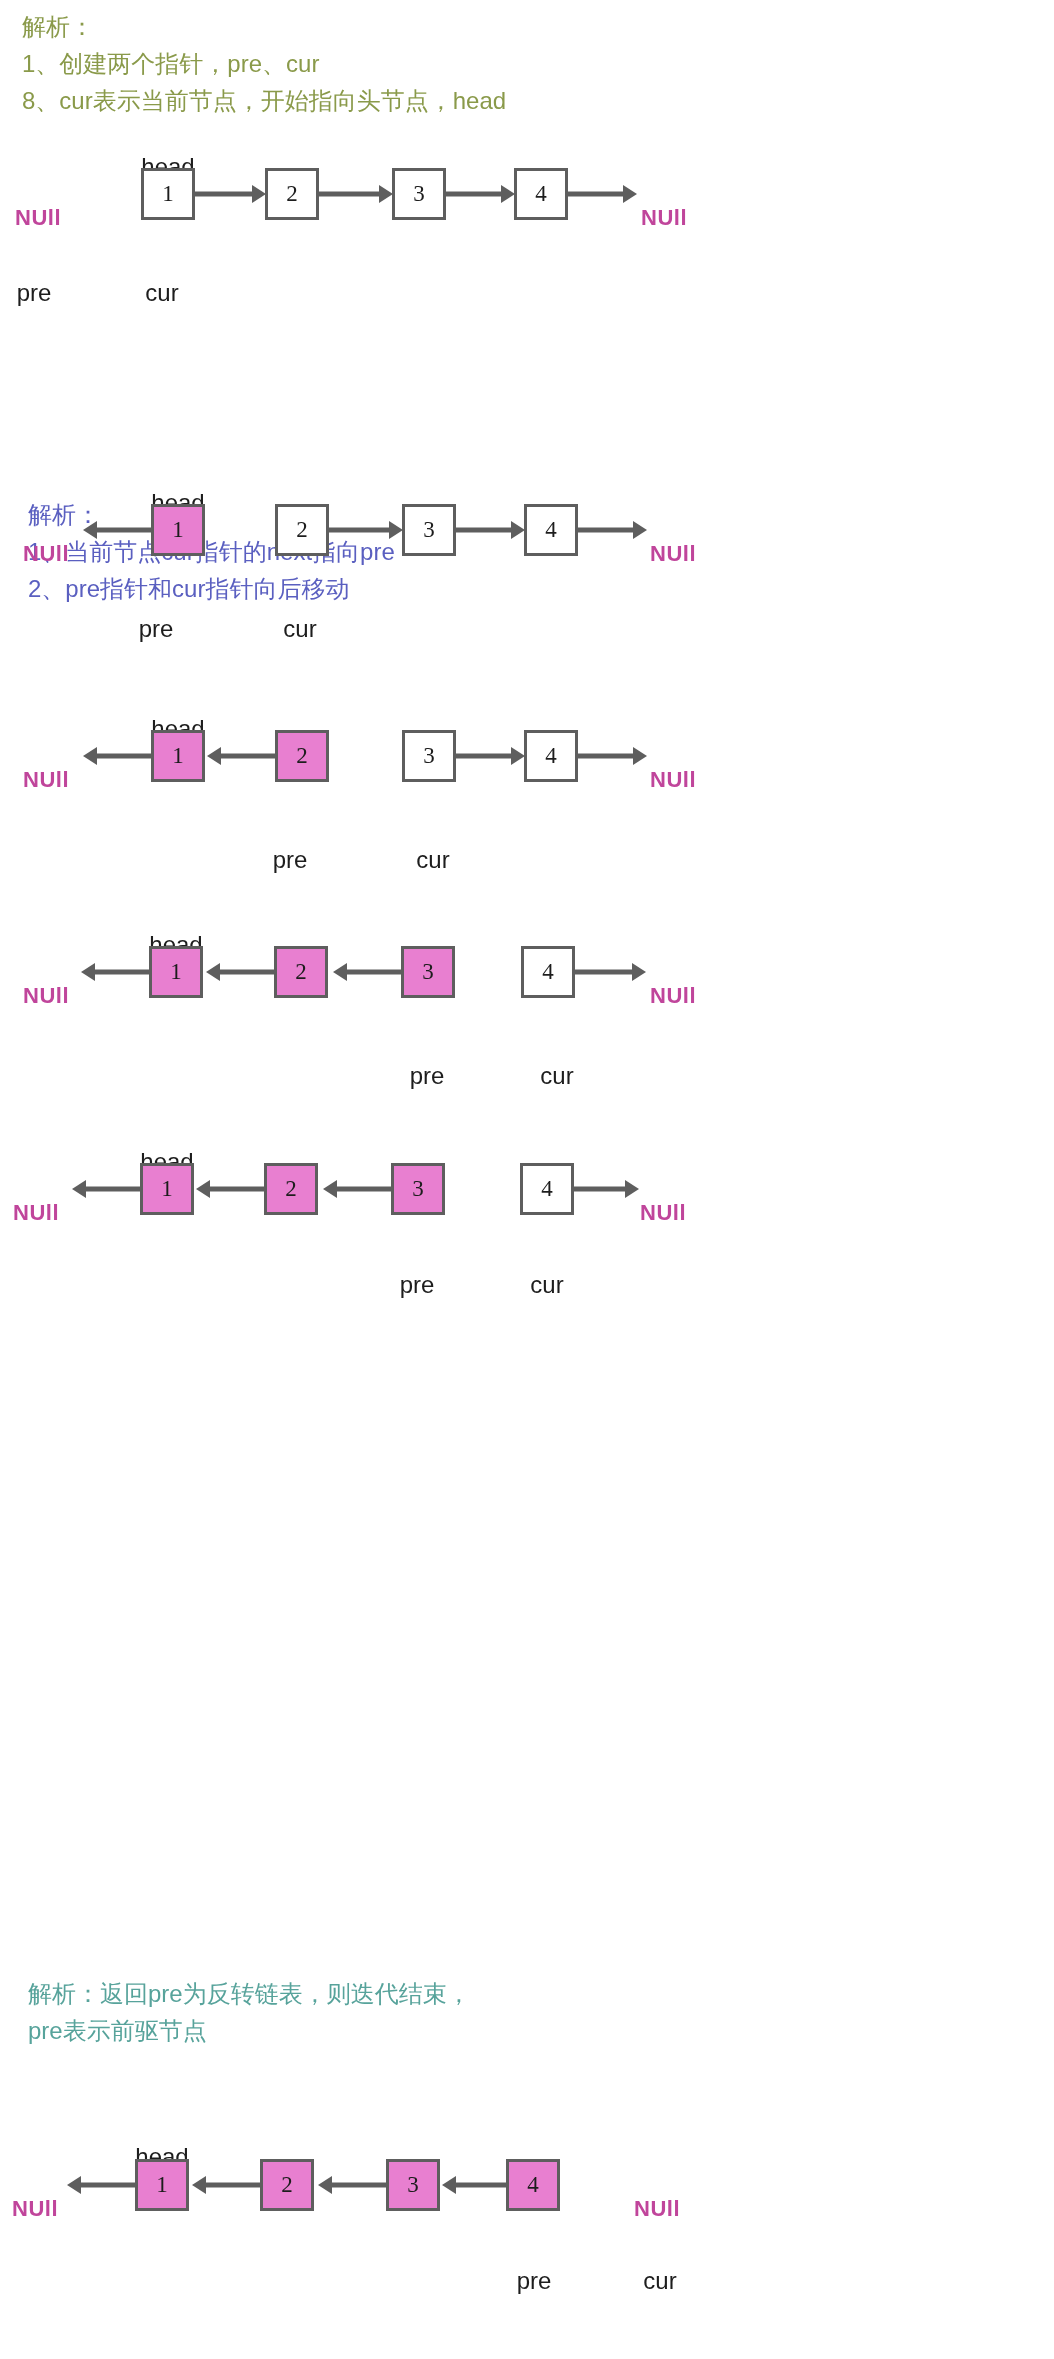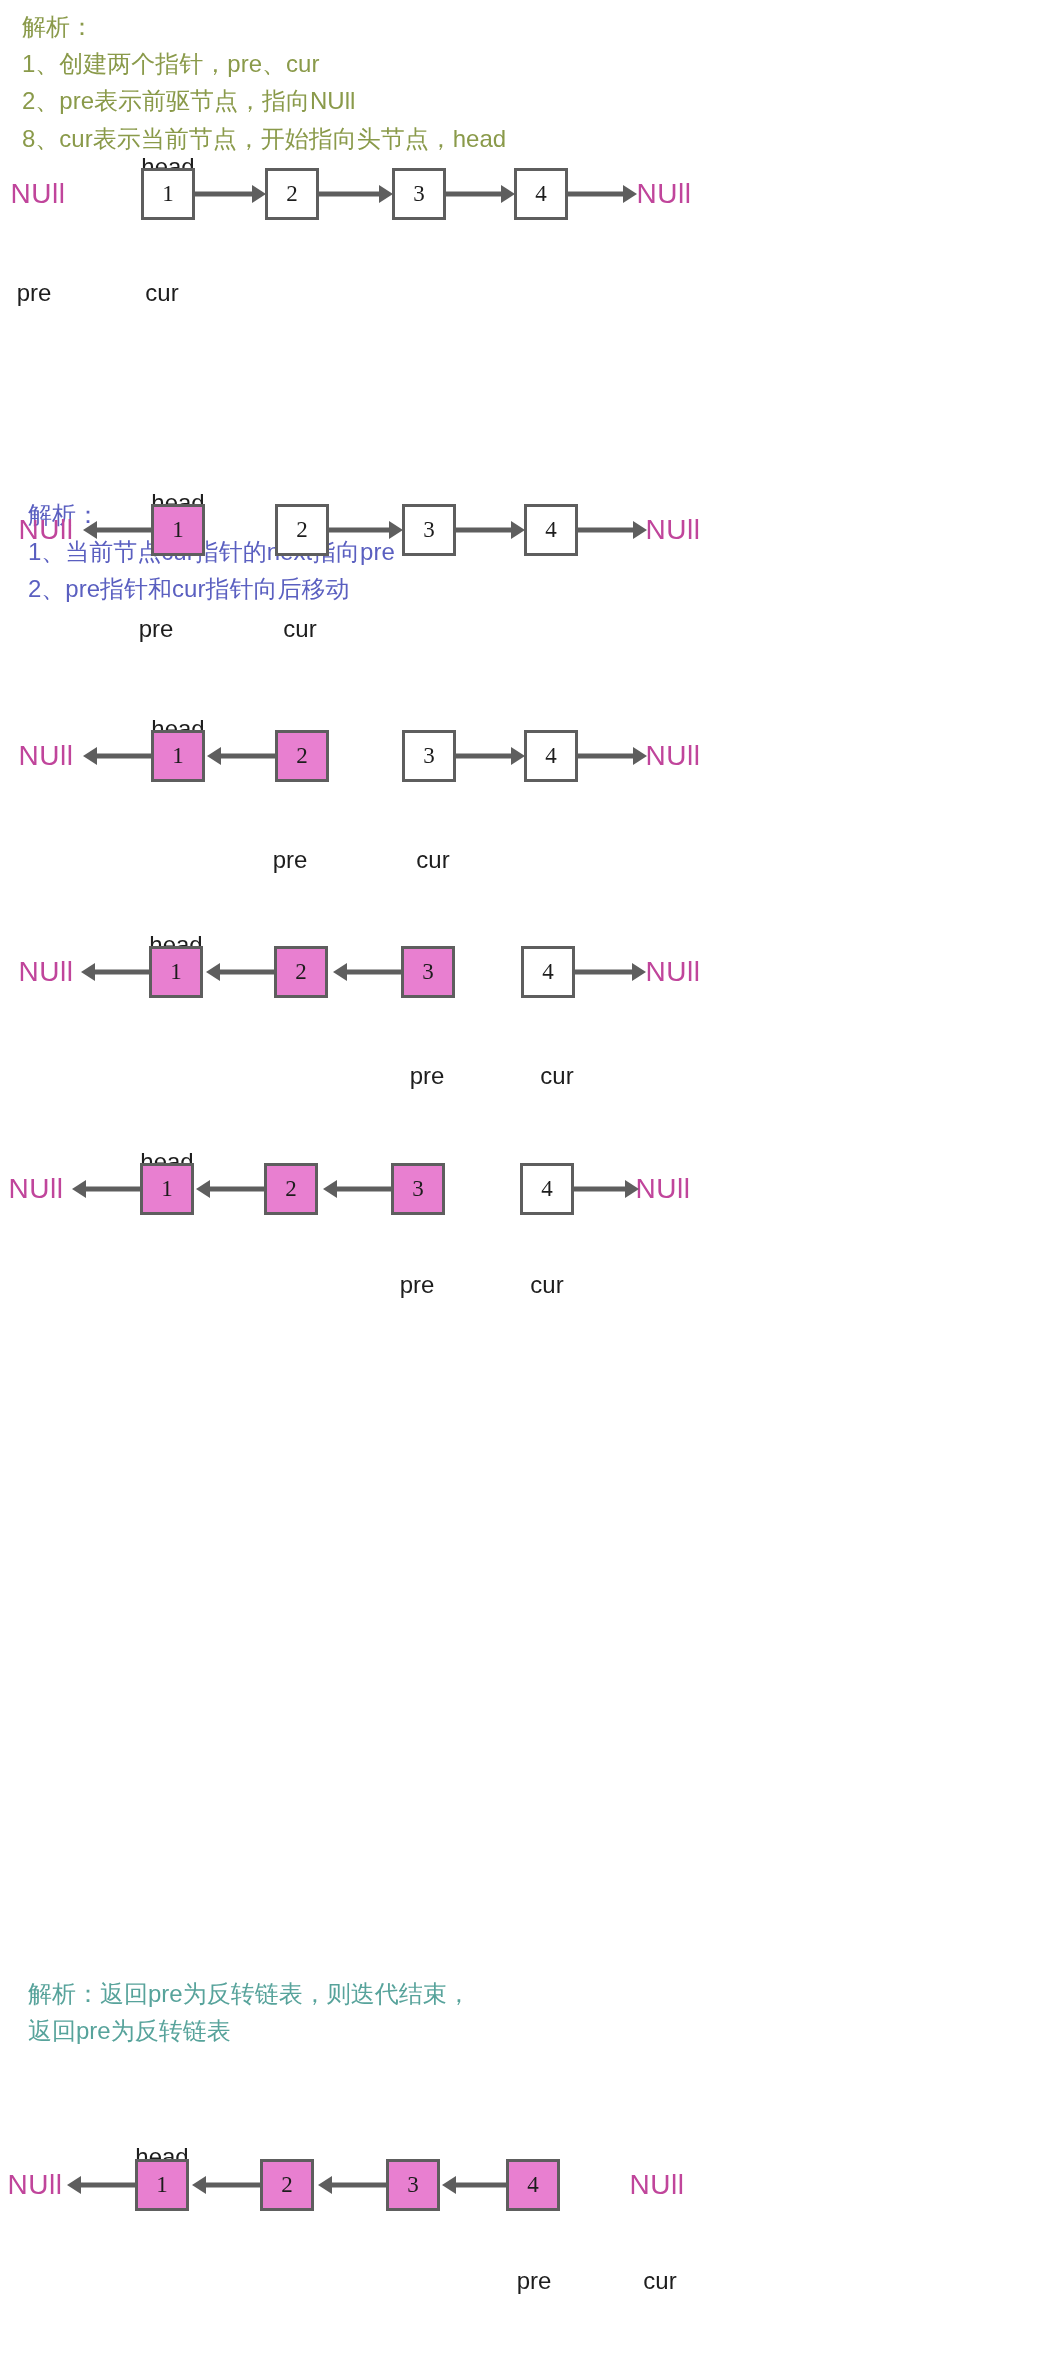--- a/index.html
+++ b/index.html
@@ -29,25 +29,26 @@
   .note-blue { color:#5a5fc0; font-size:24px; left:28px; top:496px; }
   .note-teal { color:#57a39b; font-size:24px; left:28px; top:1975px; }
 
   
   .row{ position:absolute; left:0; width:1054px; height:190px; }
 
   
   .nullbl{
     position:absolute;
     color:#c0459b;
-    font-weight:normal;
-    font-size:28px;
+    font-weight:bold;
+    font-size:22px;
     letter-spacing:.5px;
     transform:translate(-50%,-50%);
     white-space:nowrap;
+    margin-top:24px;
   }
 
   
   .node{
     position:absolute;
     width:54px;
     height:52px;
     border:3px solid #5e5e5e;
     background:#ffffff;
     box-sizing:border-box;
@@ -94,33 +95,32 @@
   }
 </style>
 </head>
 <body>
 
 <div class="page">
 
   <div class="note note-green">
     <span class="line">解析：</span>
     <span class="line">1、创建两个指针，pre、cur</span>
-    <span class="line">2、pre表示前驱节点，指向NUll</span>
     <span class="line">8、cur表示当前节点，开始指向头节点，head</span>
   </div>
 
   <div class="note note-blue">
     <span class="line">解析：</span>
     <span class="line">1、当前节点cur指针的next指向pre</span>
     <span class="line">2、pre指针和cur指针向后移动</span>
   </div>
 
   <div class="note note-teal">
     <span class="line">解析：返回pre为反转链表，则迭代结束，</span>
-    <span class="line">返回pre为反转链表</span>
+    <span class="line">pre表示前驱节点</span>
   </div>
 
   <div id="diagrams">
       <div class="row" style="top: 150px;">
         <div class="nullbl" style="left: 38px; top: 44px;">NUll</div>
         <div class="nullbl" style="left: 664px; top: 44px;">NUll</div>
         <div class="cap" style="left: 168px; top: 3px;">head</div>
         <div class="conn" style="top: 44px; left: 195px; width: 60px;"></div>
         <div class="head right" style="top: 44px; left: 252px;"></div>
         <div class="conn" style="top: 44px; left: 319px; width: 63px;"></div>

